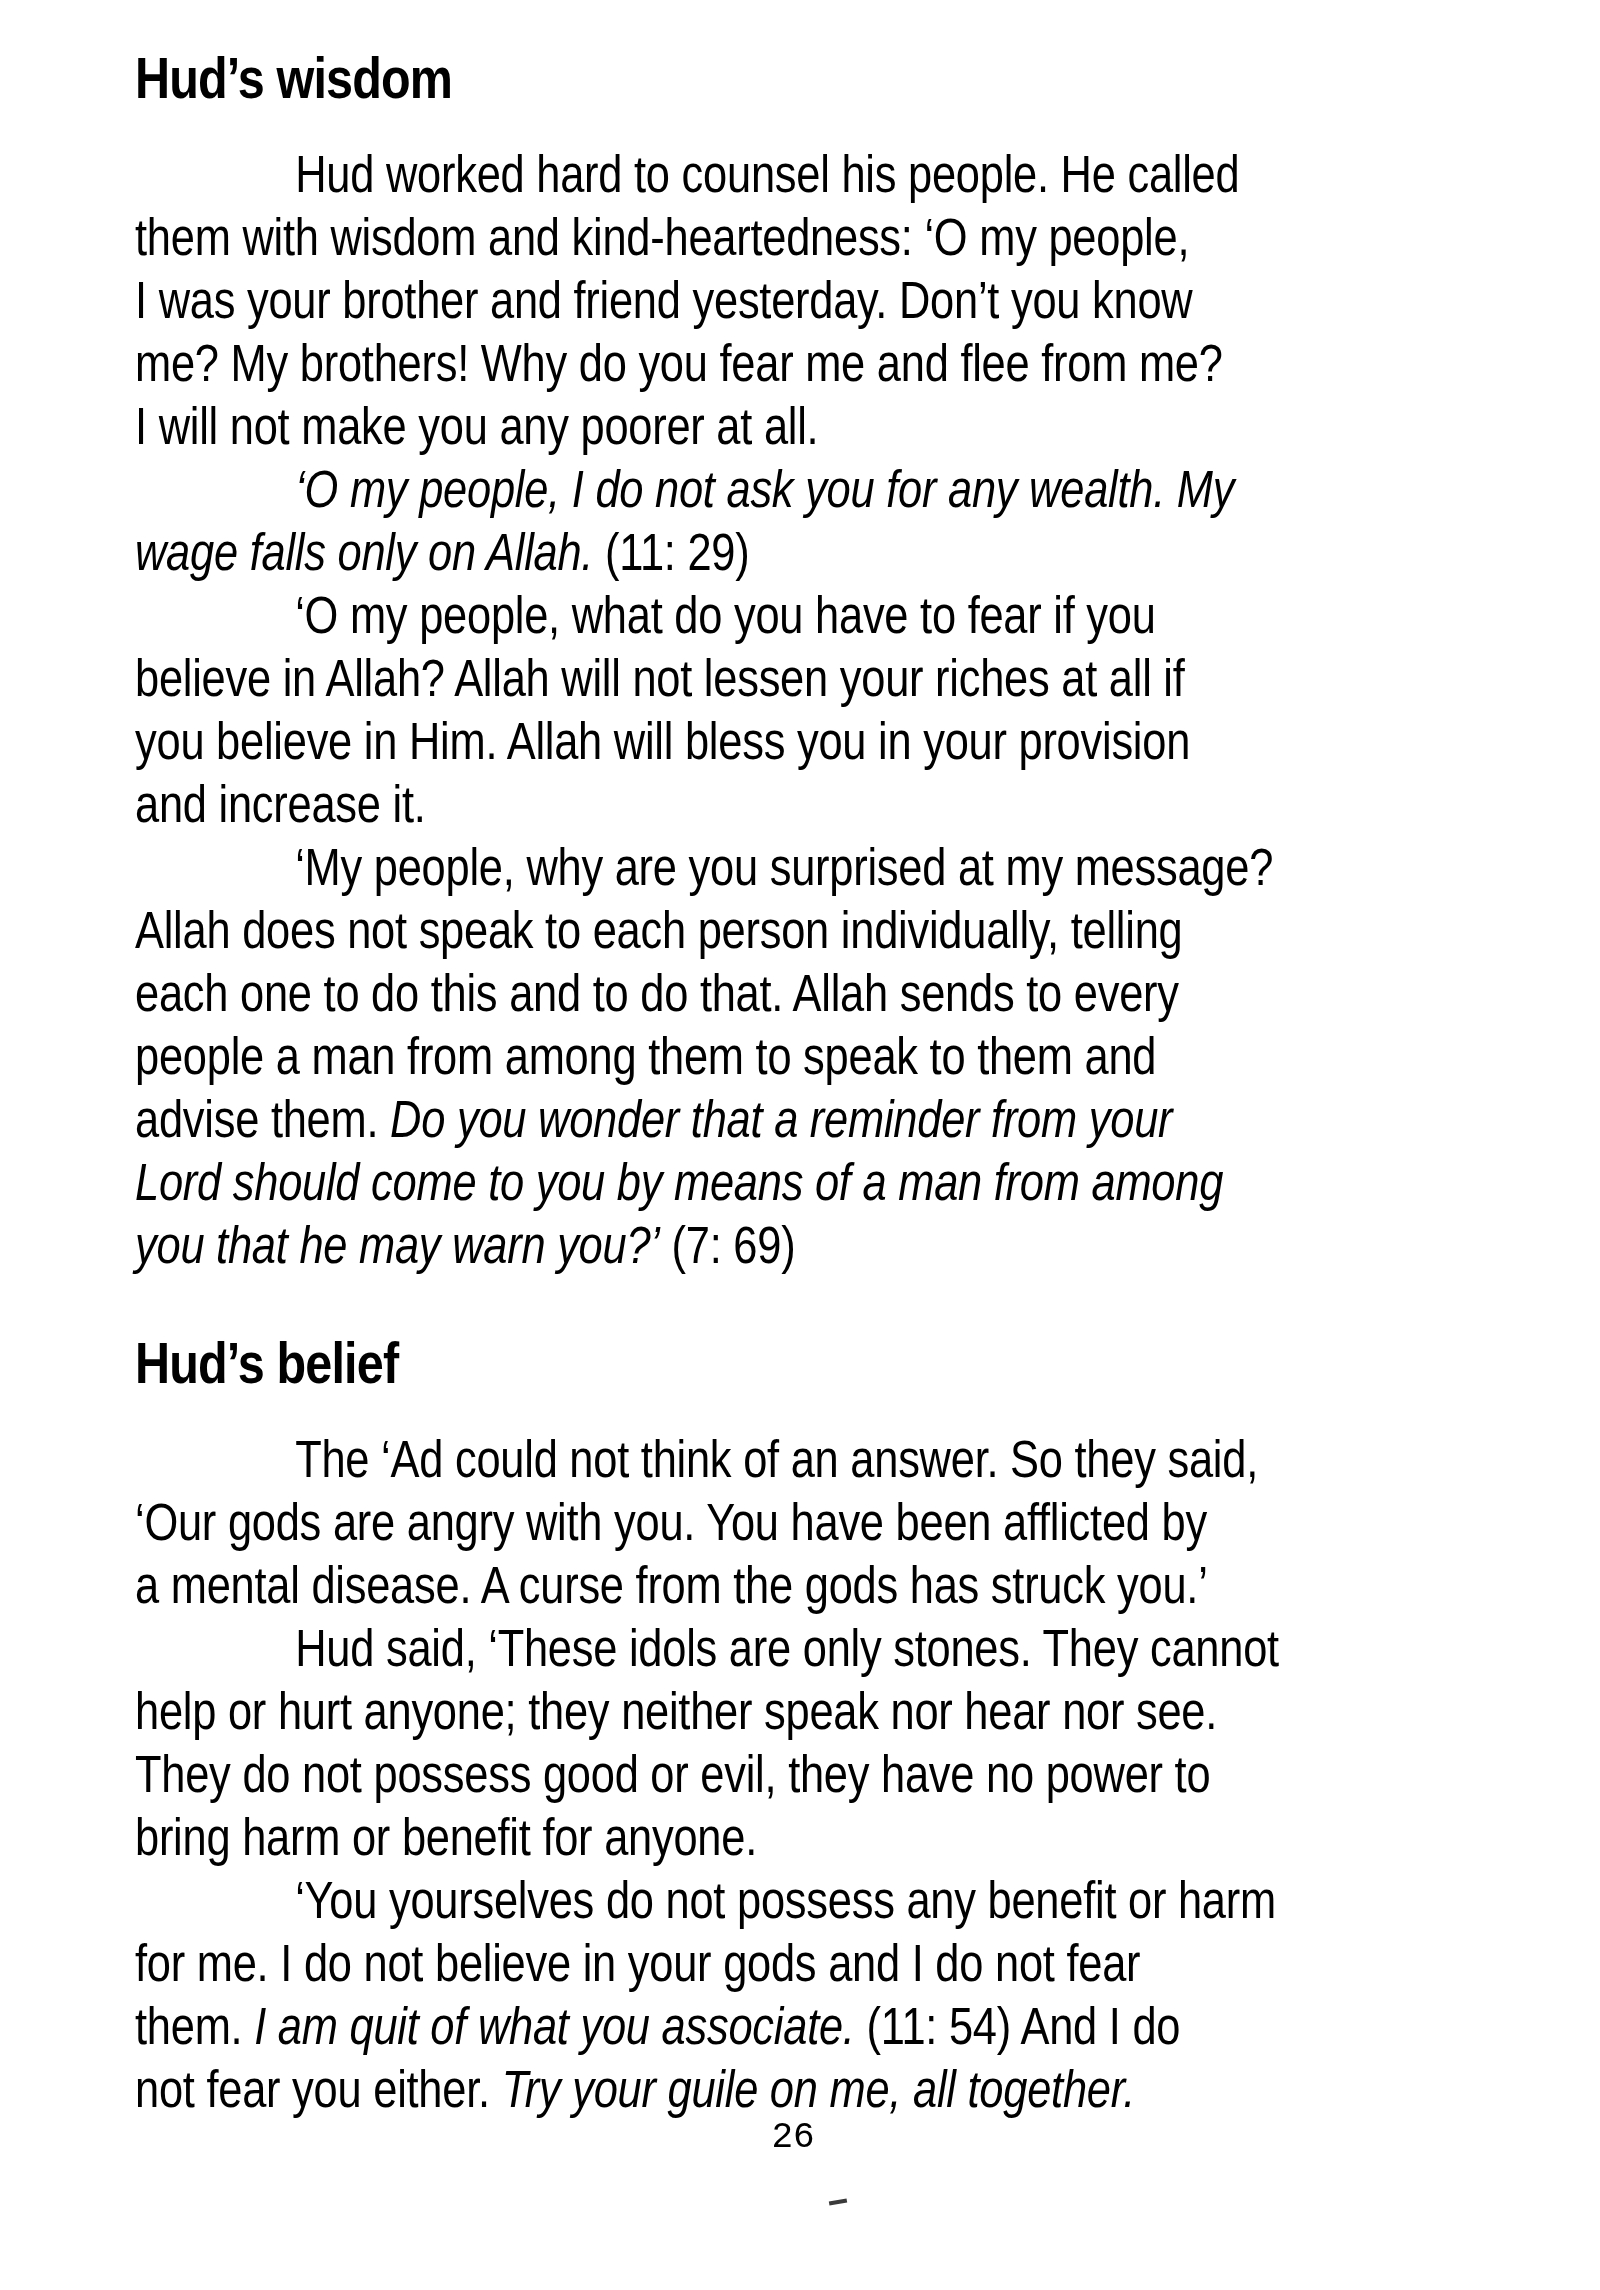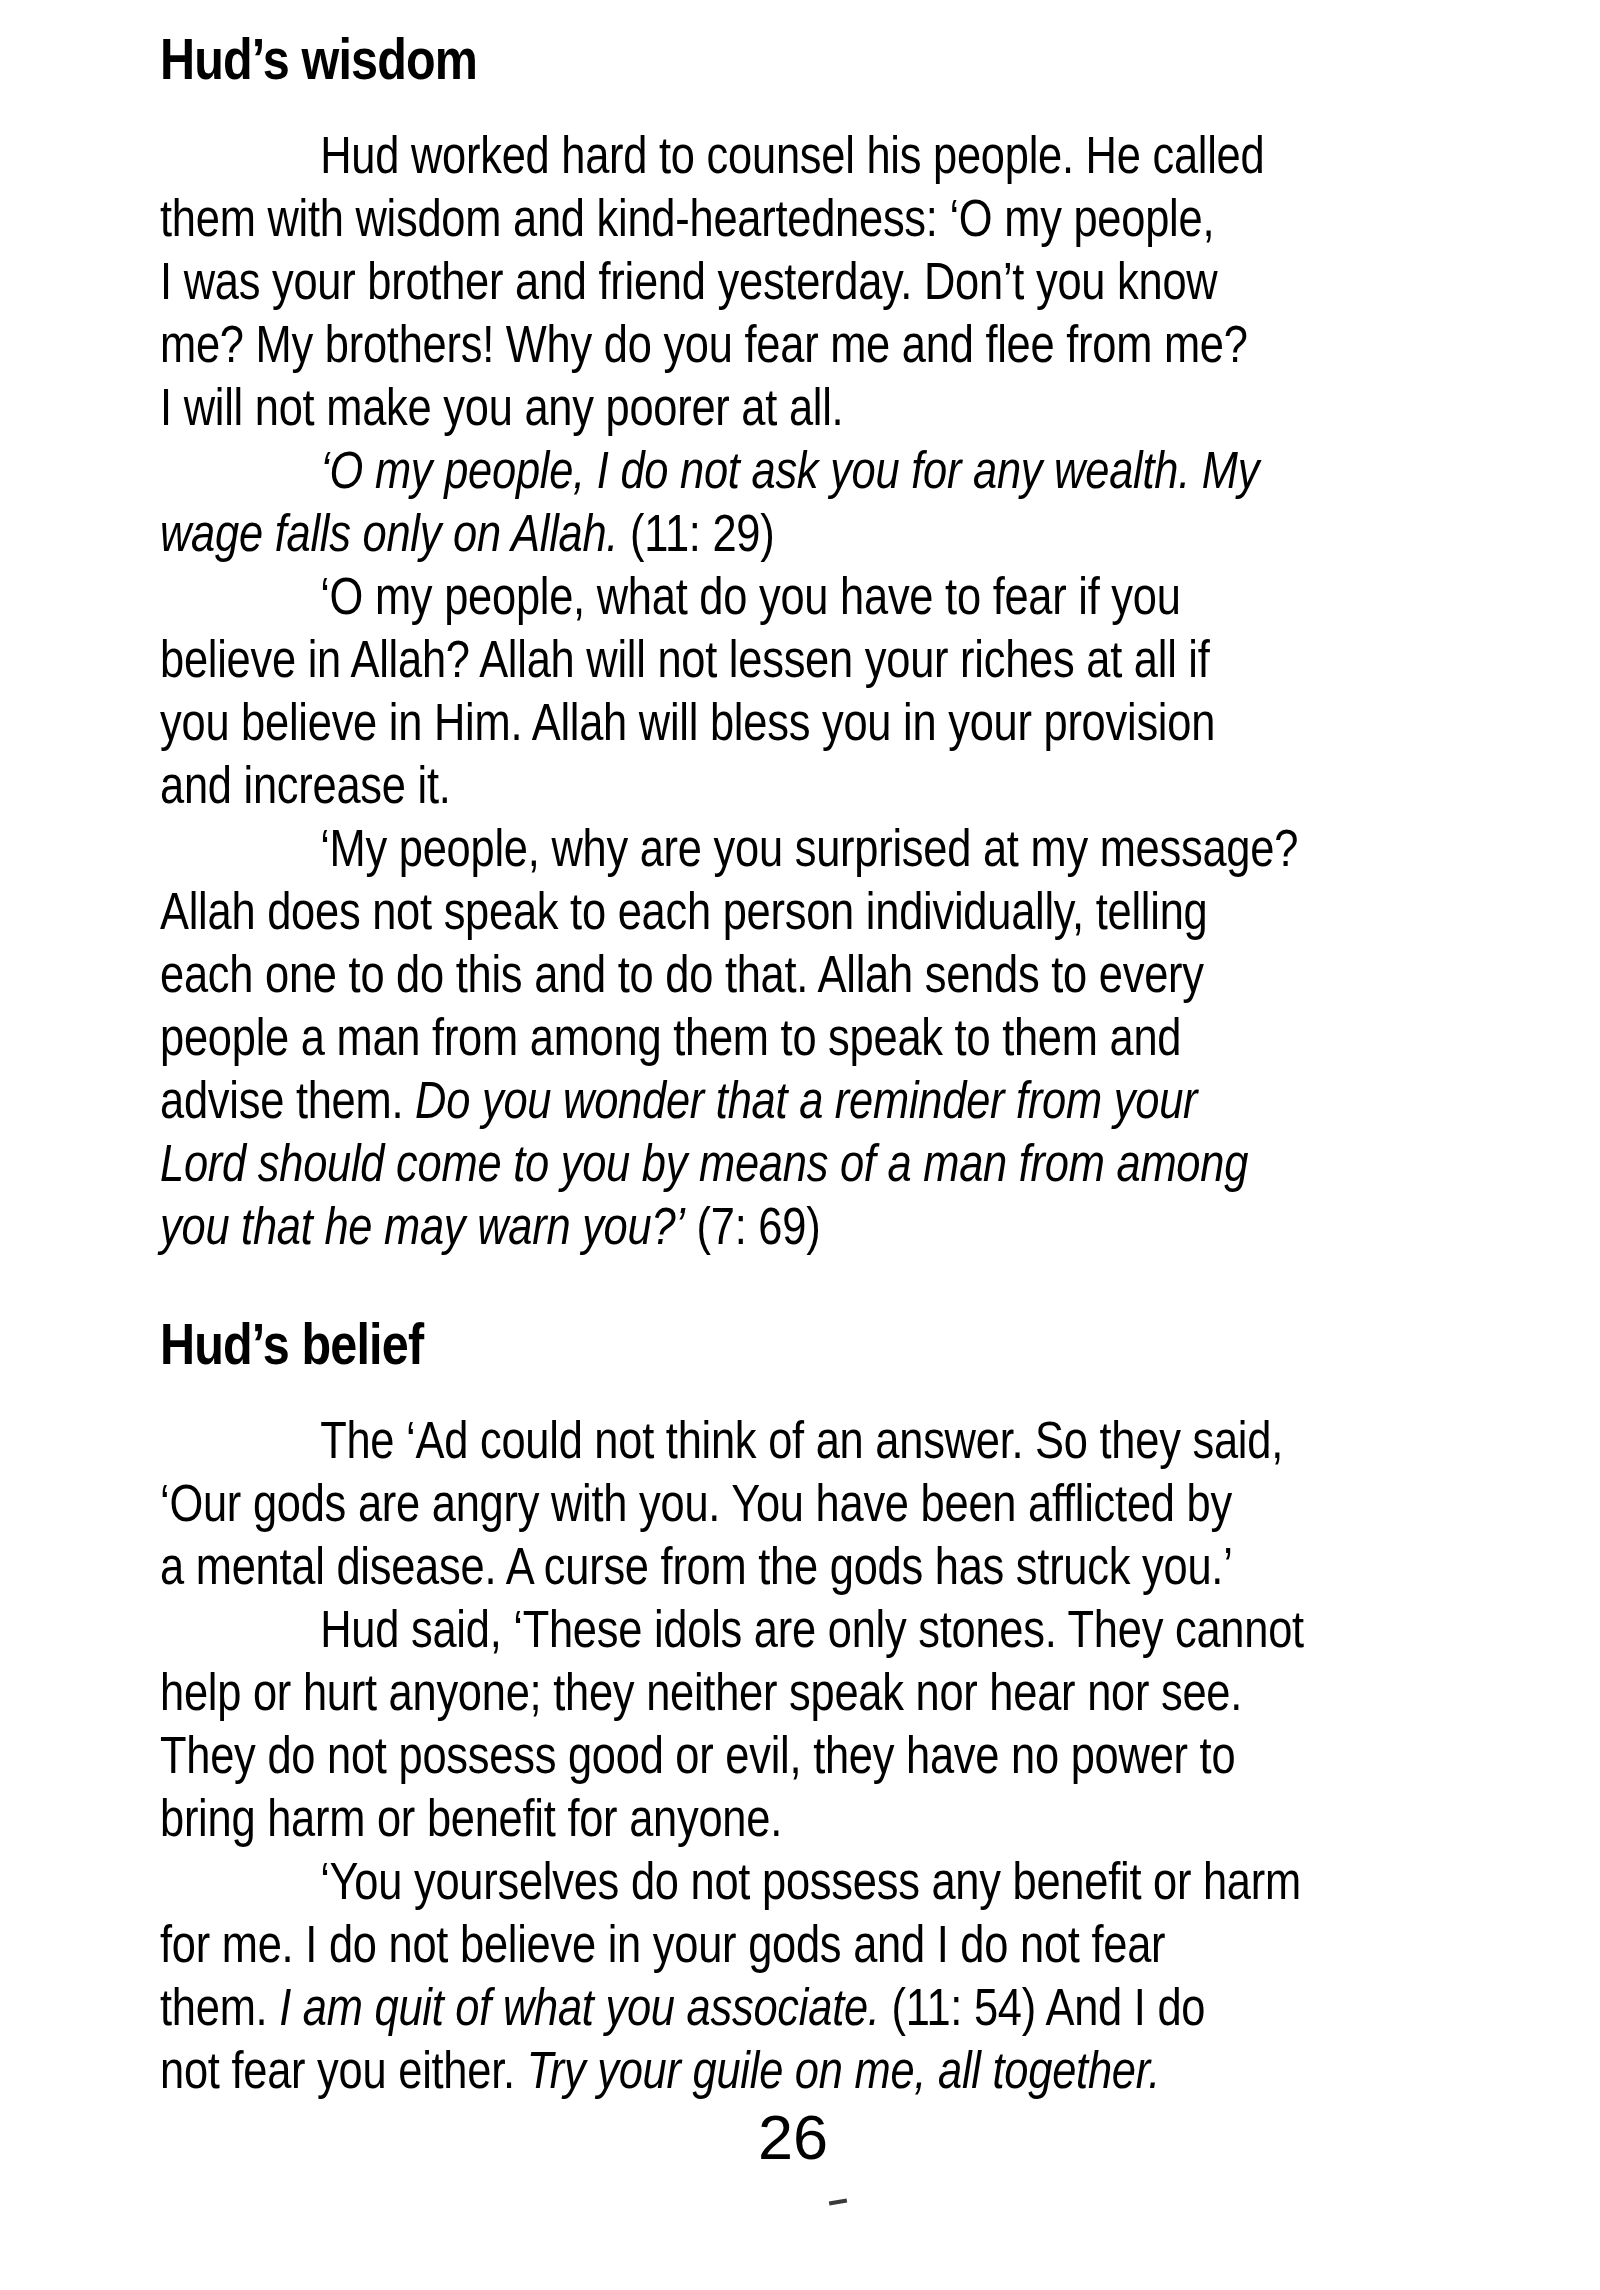--- a/index.html
+++ b/index.html
@@ -8,23 +8,22 @@
     height: 2290px;
     background: #ffffff;
     color: #000000;
     font-family: "Liberation Sans", sans-serif;
     position: relative;
     overflow: hidden;
   }
   .content {
     position: absolute;
     left: 135px;
-    top: 28px;
+    top: 47px;
     width: 1316px;
-    margin-left: 25px;
   }
   
   .scale {
     width: 1546px;
     transform: scaleX(0.852);
     transform-origin: 0 0;
   }
   .heading {
     font-size: 57px;
     line-height: 63px;
@@ -46,22 +45,22 @@
   }
   .line.last { text-align-last: left; }
   .line.first { padding-left: 188px; }
   .it { font-style: italic; }
   .pagenum {
     position: absolute;
     left: 135px;
     top: 2108px;
     width: 1316px;
     text-align: center;
-    font-family: Liberation Sans, sans-serif;
-    font-size: 63px;
+    font-family: Liberation Mono, monospace;
+    font-size: 36px;
     line-height: 59px;
   }
   .scan-dash {
     position: absolute;
     left: 829px;
     top: 2200px;
     width: 17.7px;
     height: 3.9px;
     background: #3a3a3a;
     transform: rotate(-10deg);

